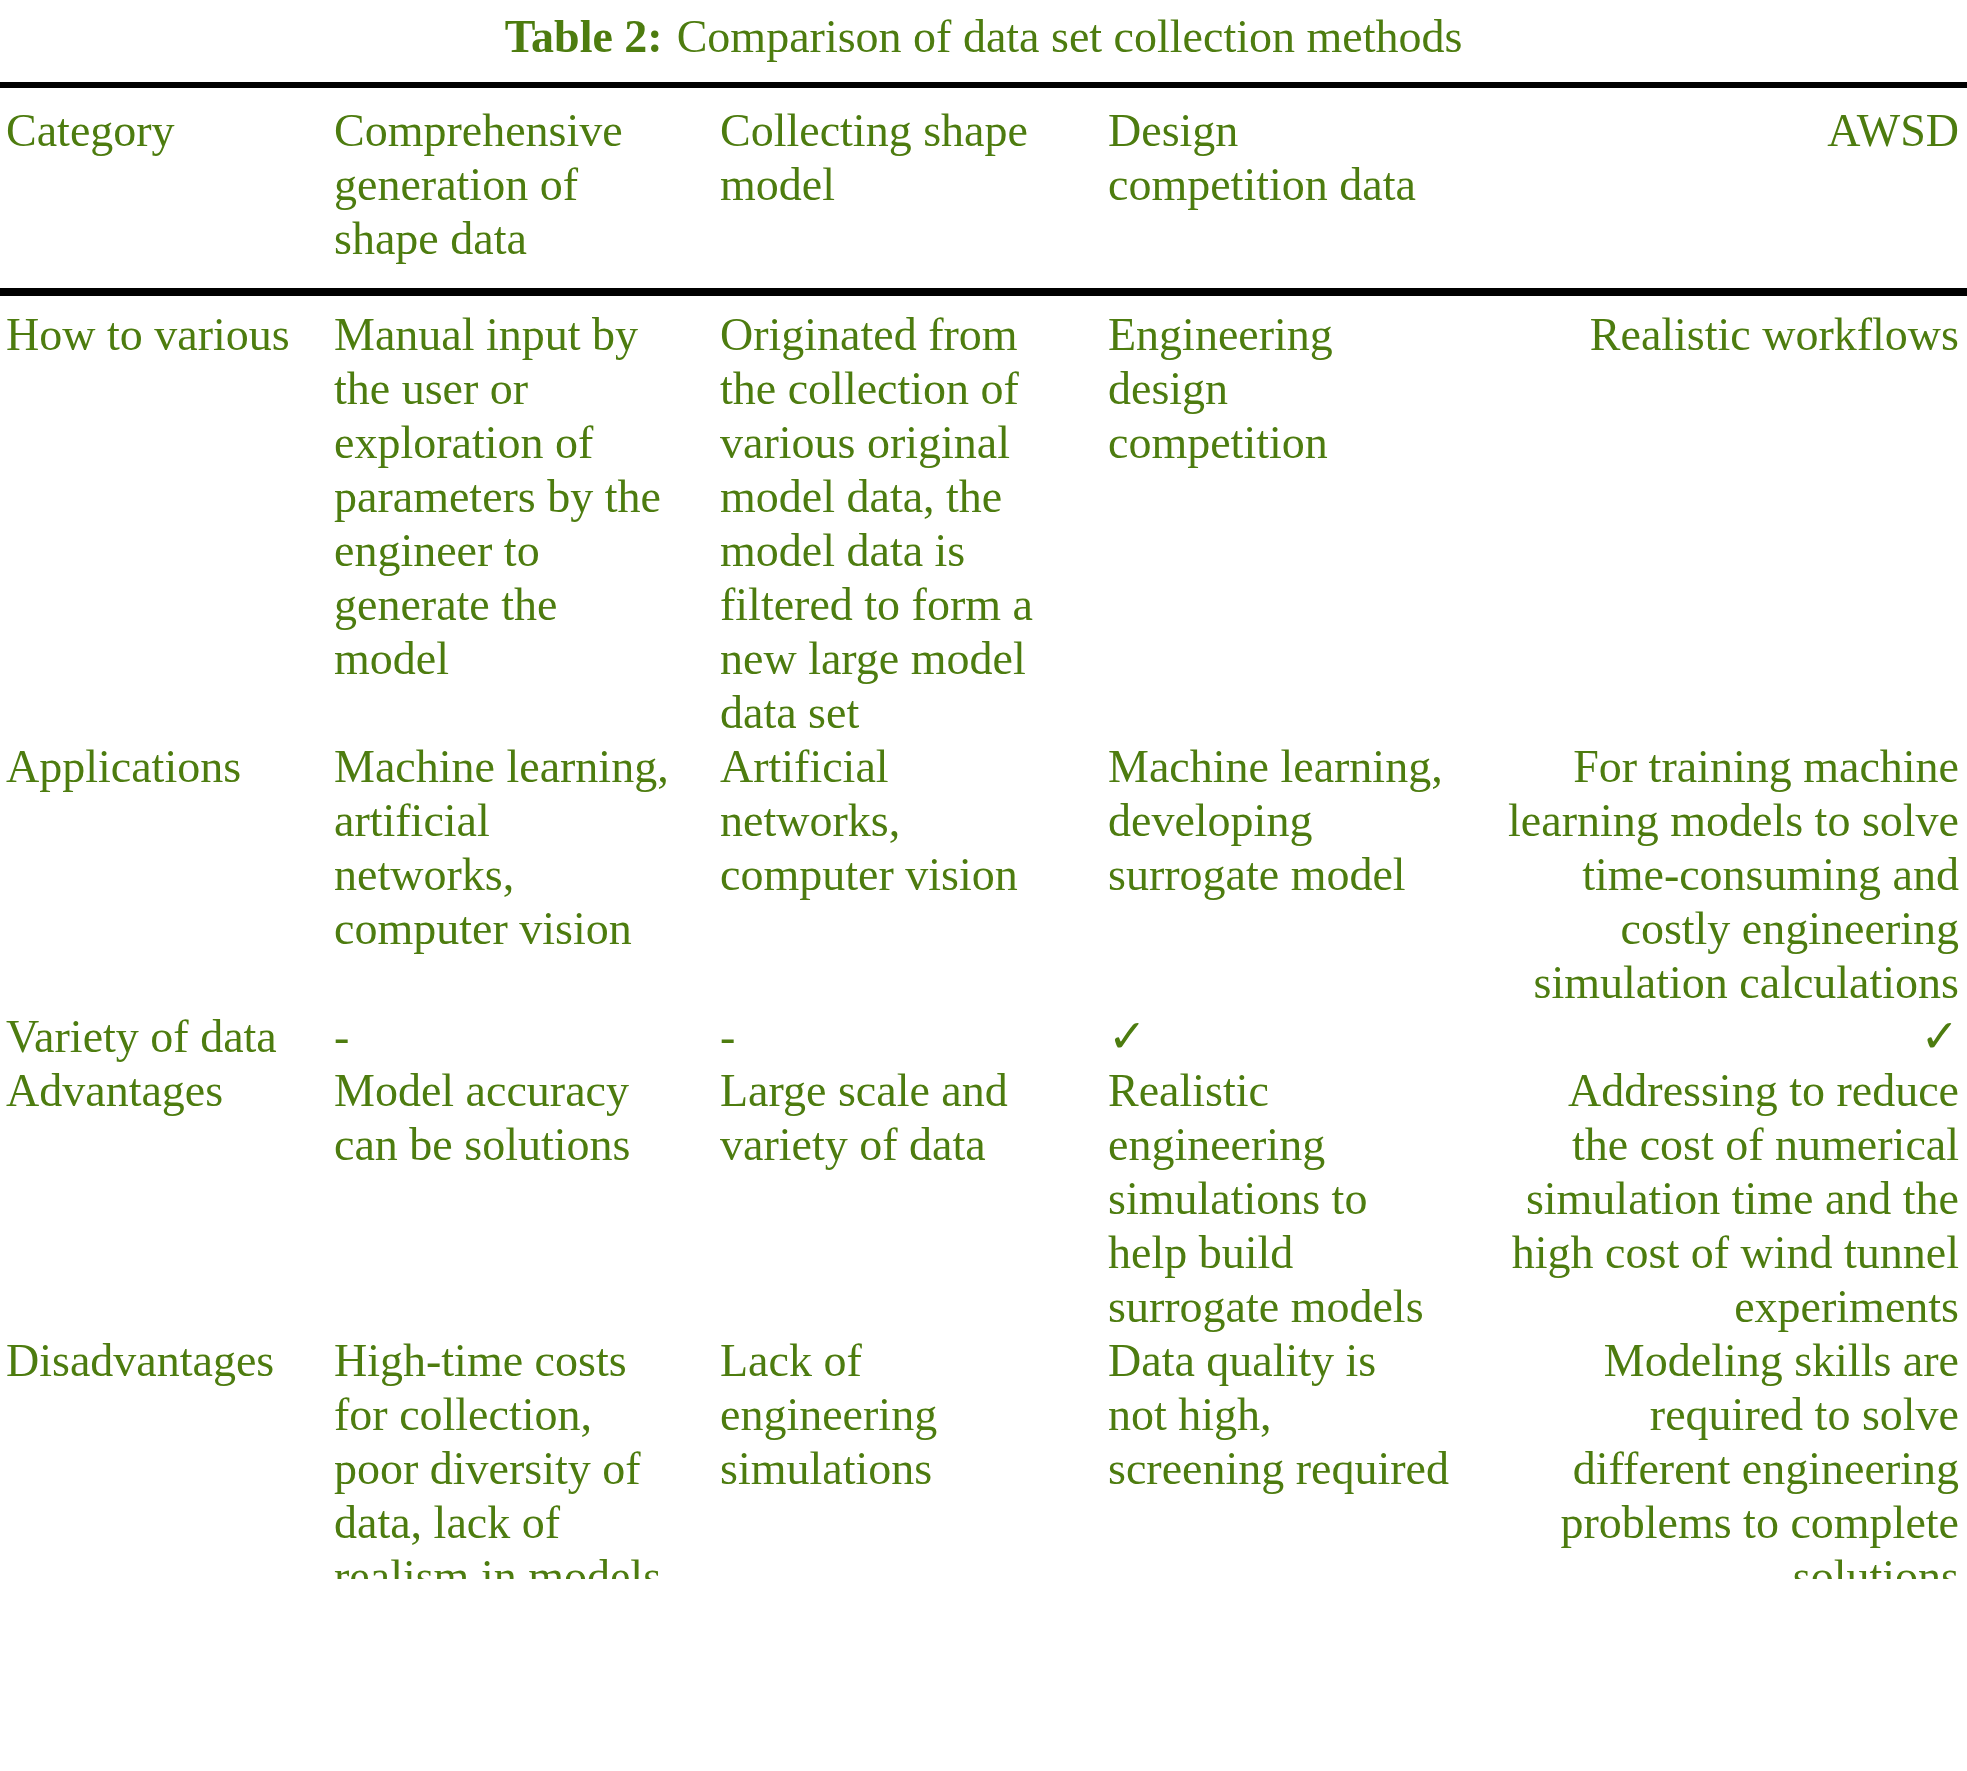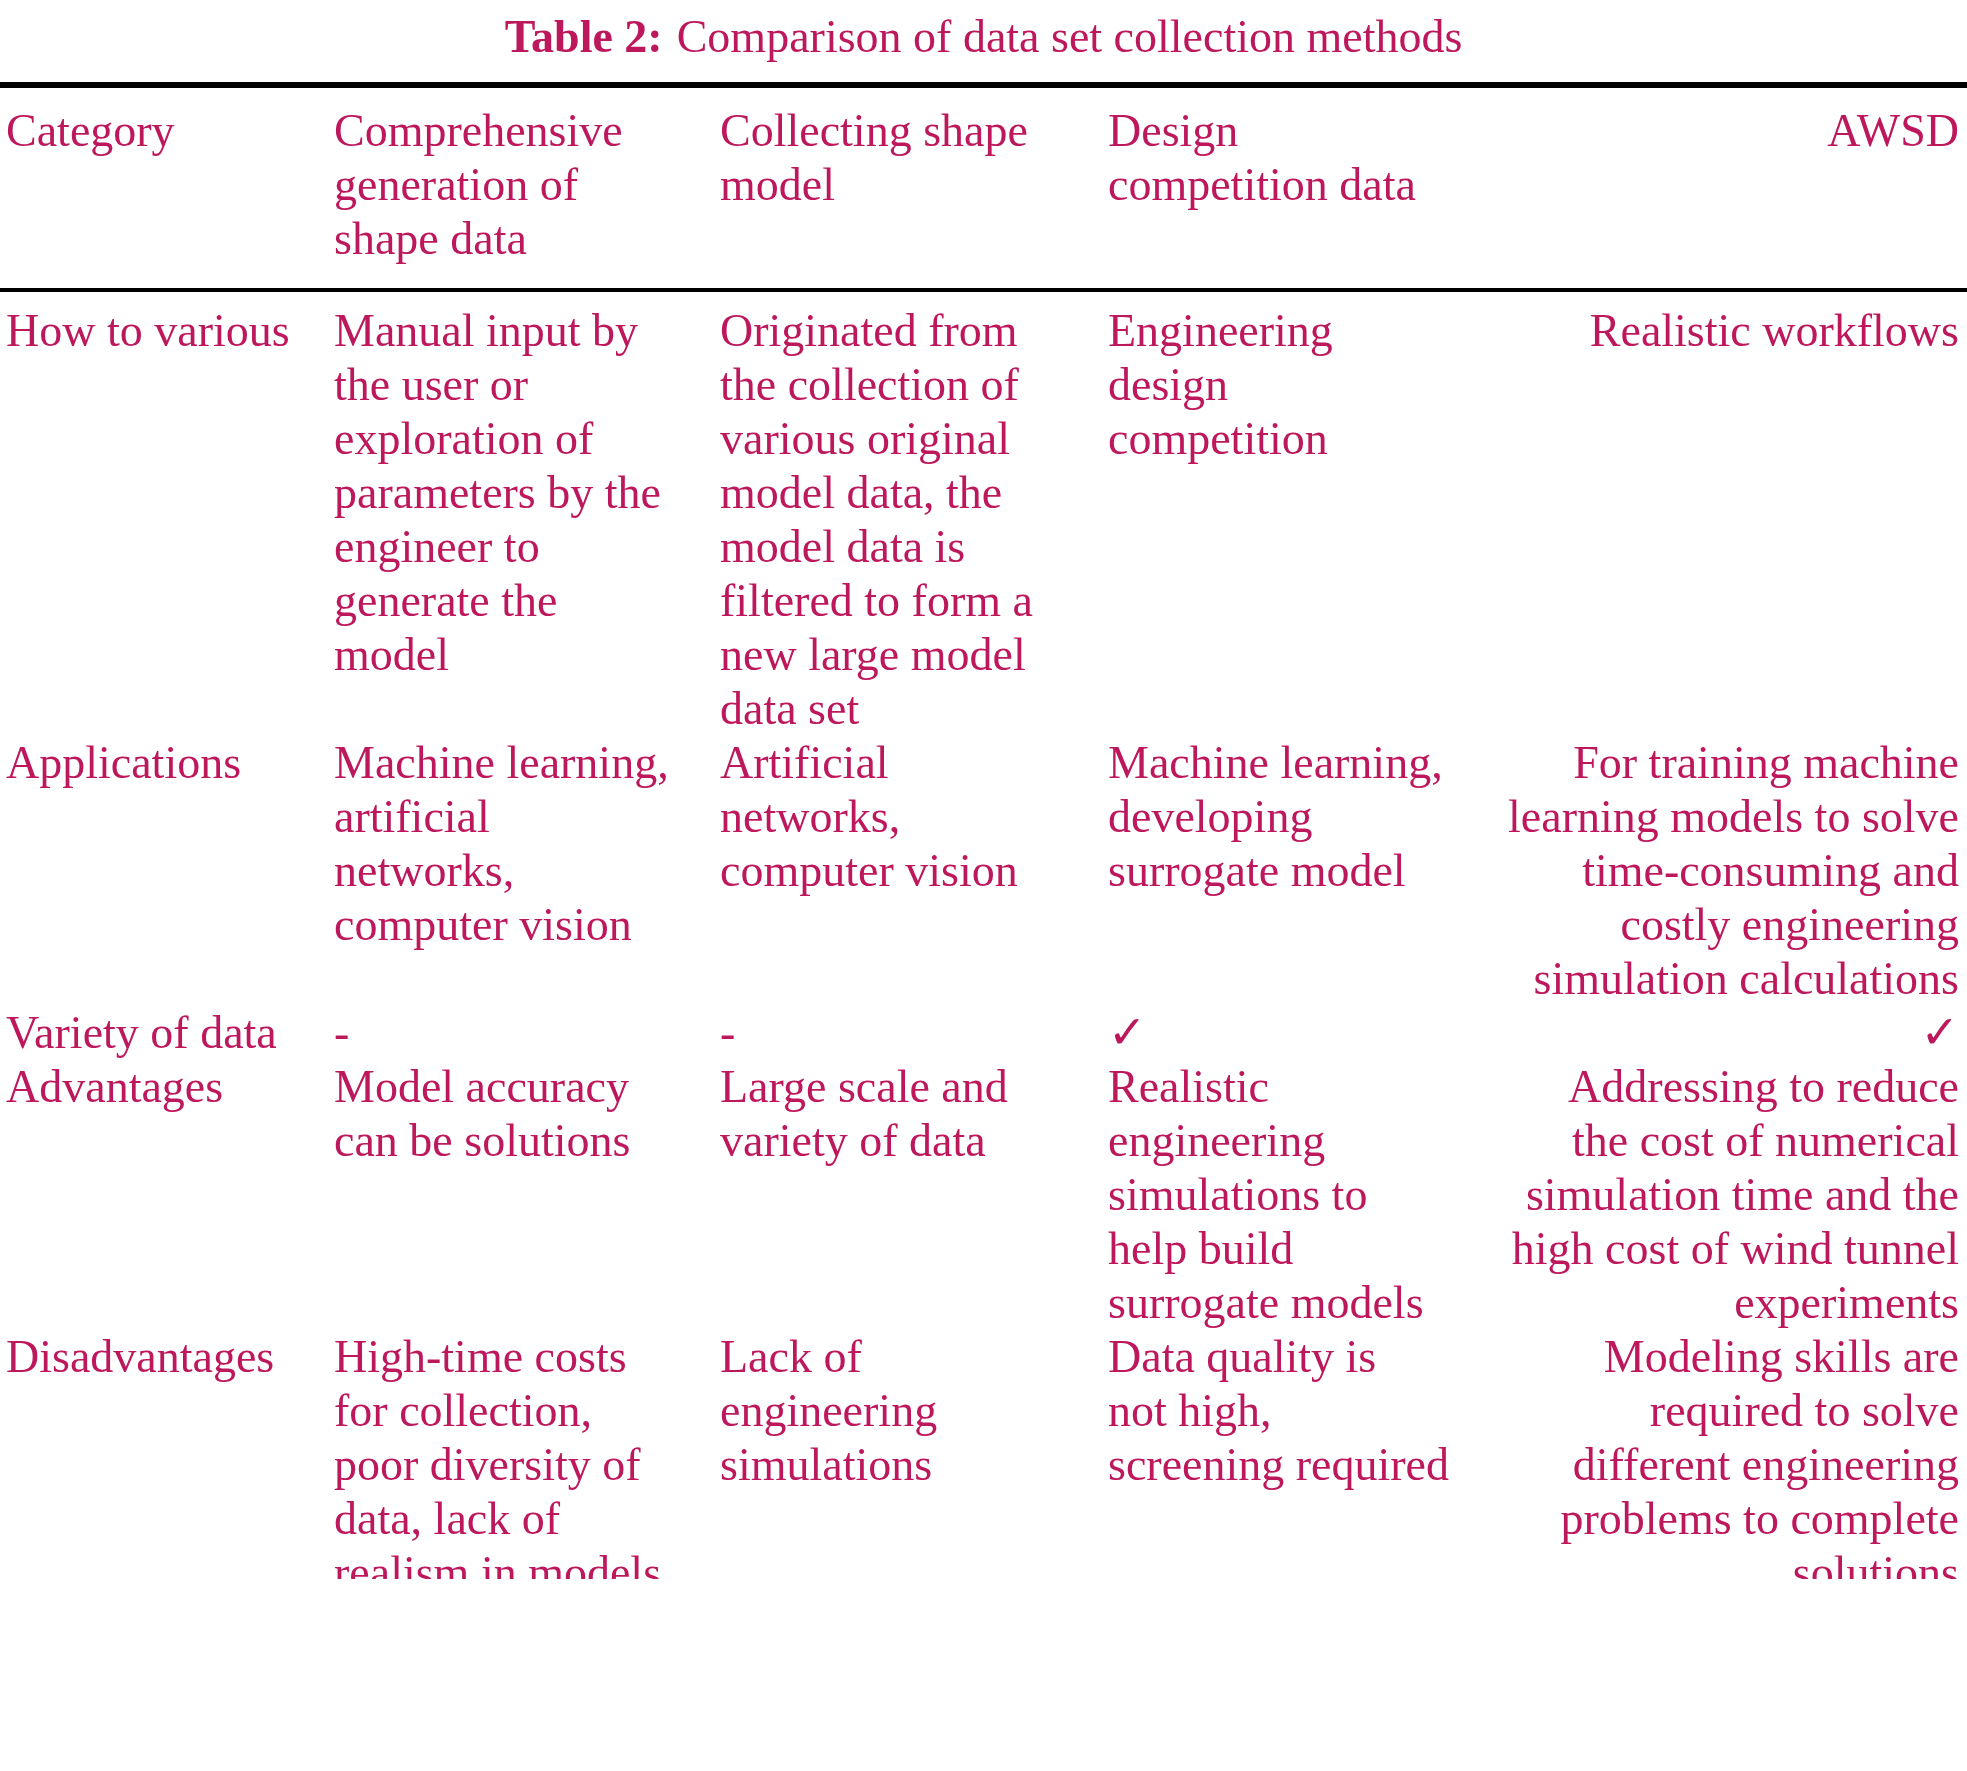--- a/index.html
+++ b/index.html
@@ -1,20 +1,20 @@
 <!DOCTYPE html>
 <html><head>
 <meta charset="utf-8">
 <style>
   html, body { margin: 0; padding: 0; background: #ffffff; }
   .page {
     width: 1967px;
     height: 1579px;
     background: #ffffff;
-    color: #be185d;
+    color: #4d7c0f;
     font-family: "Liberation Serif", serif;
     overflow: hidden;
     box-sizing: border-box;
   }
   .caption {
     text-align: center;
     font-size: 46px;
     line-height: 54px;
     padding-top: 10px;
     margin-bottom: 18px;
@@ -37,21 +37,21 @@
     font-weight: normal;
     padding: 0 36px 0 0;
     white-space: pre-line;
     overflow: hidden;
   }
   table.cmp th:first-child, table.cmp td:first-child { padding-left: 6px; }
   table.cmp th:last-child,  table.cmp td:last-child  { padding-right: 8px; text-align: right; }
   table.cmp thead th {
     padding-top: 16px;
     padding-bottom: 22px;
-    border-bottom: 4px solid #000000;
+    border-bottom: 8px solid #000000;
   }
   table.cmp tbody tr:first-child td { padding-top: 12px; }
   table.cmp tbody tr:last-child td  { padding-bottom: 14px; }
   col.c1 { width: 334px; }
   col.c2 { width: 386px; }
   col.c3 { width: 388px; }
   col.c4 { width: 389px; }
   col.c5 { width: 470px; }
 </style>
 </head>

